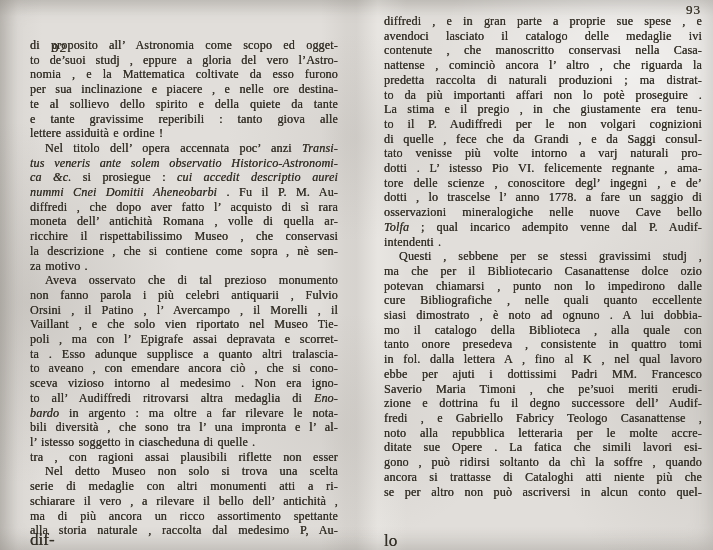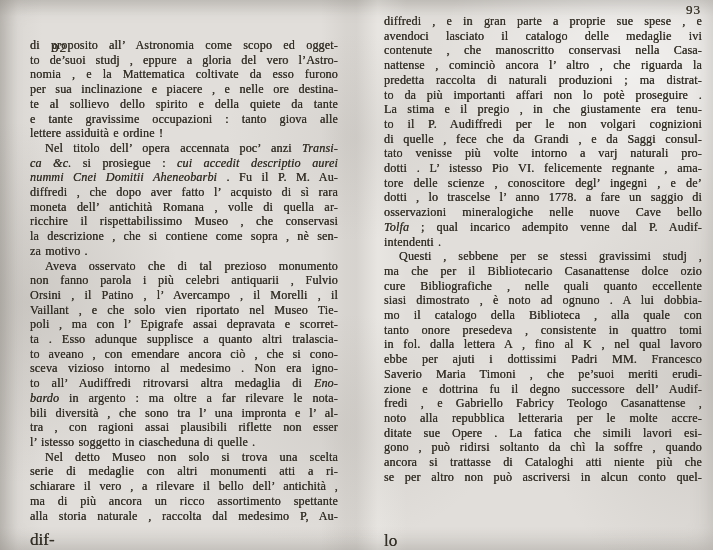--- a/index.html
+++ b/index.html
@@ -54,43 +54,44 @@
 <div class="scan">
 
   <div class="pagenum" style="left:52px; top:4px;margin-top:36px;">92</div>
 
   <div class="textblock" style="left:30px; top:9px; width:308px;margin-top:29px;">
       <div class="line"><span>di proposito all’ Astronomia come scopo ed ogget-</span></div>
       <div class="line"><span>to de’suoi studj , eppure a gloria del vero l’Astro-</span></div>
       <div class="line"><span>nomia , e la Mattematica coltivate da esso furono</span></div>
       <div class="line"><span>per sua inclinazione e piacere , e nelle ore destina-</span></div>
       <div class="line"><span>te al sollievo dello spirito e della quiete da tante</span></div>
-      <div class="line"><span>e tante gravissime occupazioni : tanto giova alle</span></div>
+      <div class="line"><span>e tante gravissime reperibili : tanto giova alle</span></div>
       <div class="line nj"><span>lettere assiduità e ordine !</span></div>
       <div class="line ind"><span>Nel titolo dell’ opera accennata poc’ anzi </span><span class="it">Transi-</span></div>
+      <div class="line"><span class="it">tus veneris ante solem observatio Historico-Astronomi-</span></div>
       <div class="line"><span class="it">ca &amp;c.</span><span> si prosiegue : </span><span class="it">cui accedit descriptio aurei</span></div>
       <div class="line"><span class="it">nummi Cnei Domitii Aheneobarbi</span><span> . Fu il P. M. Au-</span></div>
       <div class="line"><span>diffredi , che dopo aver fatto l’ acquisto di sì rara</span></div>
       <div class="line"><span>moneta dell’ antichità Romana , volle di quella ar-</span></div>
       <div class="line"><span>ricchire il rispettabilissimo Museo , che conservasi</span></div>
       <div class="line"><span>la descrizione , che si contiene come sopra , nè sen-</span></div>
       <div class="line nj"><span>za motivo .</span></div>
       <div class="line ind"><span>Aveva osservato che di tal prezioso monumento</span></div>
       <div class="line"><span>non fanno parola i più celebri antiquarii , Fulvio</span></div>
       <div class="line"><span>Orsini , il Patino , l’ Avercampo , il Morelli , il</span></div>
       <div class="line"><span>Vaillant , e che solo vien riportato nel Museo Tie-</span></div>
       <div class="line"><span>poli , ma con l’ Epigrafe assai depravata e scorret-</span></div>
       <div class="line"><span>ta . Esso adunque supplisce a quanto altri tralascia-</span></div>
       <div class="line"><span>to aveano , con emendare ancora ciò , che si cono-</span></div>
       <div class="line"><span>sceva vizioso intorno al medesimo . Non era igno-</span></div>
       <div class="line"><span>to all’ Audiffredi ritrovarsi altra medaglia di </span><span class="it">Eno-</span></div>
       <div class="line"><span class="it">bardo</span><span> in argento : ma oltre a far rilevare le nota-</span></div>
       <div class="line"><span>bili diversità , che sono tra l’ una impronta e l’ al-</span></div>
+      <div class="line nj"><span>l’ istesso soggetto in ciascheduna di quelle .</span></div>
       <div class="line"><span>tra , con ragioni assai plausibili riflette non esser</span></div>
-      <div class="line nj"><span>l’ istesso soggetto in ciascheduna di quelle .</span></div>
       <div class="line ind"><span>Nel detto Museo non solo si trova una scelta</span></div>
       <div class="line"><span>serie di medaglie con altri monumenti atti a ri-</span></div>
       <div class="line"><span>schiarare il vero , a rilevare il bello dell’ antichità ,</span></div>
       <div class="line"><span>ma di più ancora un ricco assortimento spettante</span></div>
       <div class="line"><span>alla storia naturale , raccolta dal medesimo P, Au-</span></div>
     </div>
 
   <div class="catchword" style="left:30px; top:530px; width:308px; padding-right:42px; box-sizing:border-box;">dif-</div>
 
   <div class="pagenum" style="left:686px; top:2px;">93</div>
@@ -107,20 +108,21 @@
       <div class="line"><span>di quelle , fece che da Grandi , e da Saggi consul-</span></div>
       <div class="line"><span>tato venisse più volte intorno a varj naturali pro-</span></div>
       <div class="line"><span>dotti . L’ istesso Pio VI. felicemente regnante , ama-</span></div>
       <div class="line"><span>tore delle scienze , conoscitore degl’ ingegni , e de’</span></div>
       <div class="line"><span>dotti , lo trascelse l’ anno 1778. a fare un saggio di</span></div>
       <div class="line"><span>osservazioni mineralogiche nelle nuove Cave bello</span></div>
       <div class="line"><span class="it">Tolfa</span><span> ; qual incarico adempito venne dal P. Audif-</span></div>
       <div class="line nj"><span>intendenti .</span></div>
       <div class="line ind"><span>Questi , sebbene per se stessi gravissimi studj ,</span></div>
       <div class="line"><span>ma che per il Bibliotecario Casanattense dolce ozio</span></div>
+      <div class="line"><span>potevan chiamarsi , punto non lo impedirono dalle</span></div>
       <div class="line"><span>cure Bibliografiche , nelle quali quanto eccellente</span></div>
       <div class="line"><span>siasi dimostrato , è noto ad ognuno . A lui dobbia-</span></div>
       <div class="line"><span>mo il catalogo della Biblioteca , alla quale con</span></div>
       <div class="line"><span>tanto onore presedeva , consistente in quattro tomi</span></div>
       <div class="line"><span>in fol. dalla lettera A , fino al K , nel qual lavoro</span></div>
       <div class="line"><span>ebbe per ajuti i dottissimi Padri MM. Francesco</span></div>
       <div class="line"><span>Saverio Maria Timoni , che pe’suoi meriti erudi-</span></div>
       <div class="line"><span>zione e dottrina fu il degno successore dell’ Audif-</span></div>
       <div class="line"><span>fredi , e Gabriello Fabricy Teologo Casanattense ,</span></div>
       <div class="line"><span>noto alla repubblica letteraria per le molte accre-</span></div>

